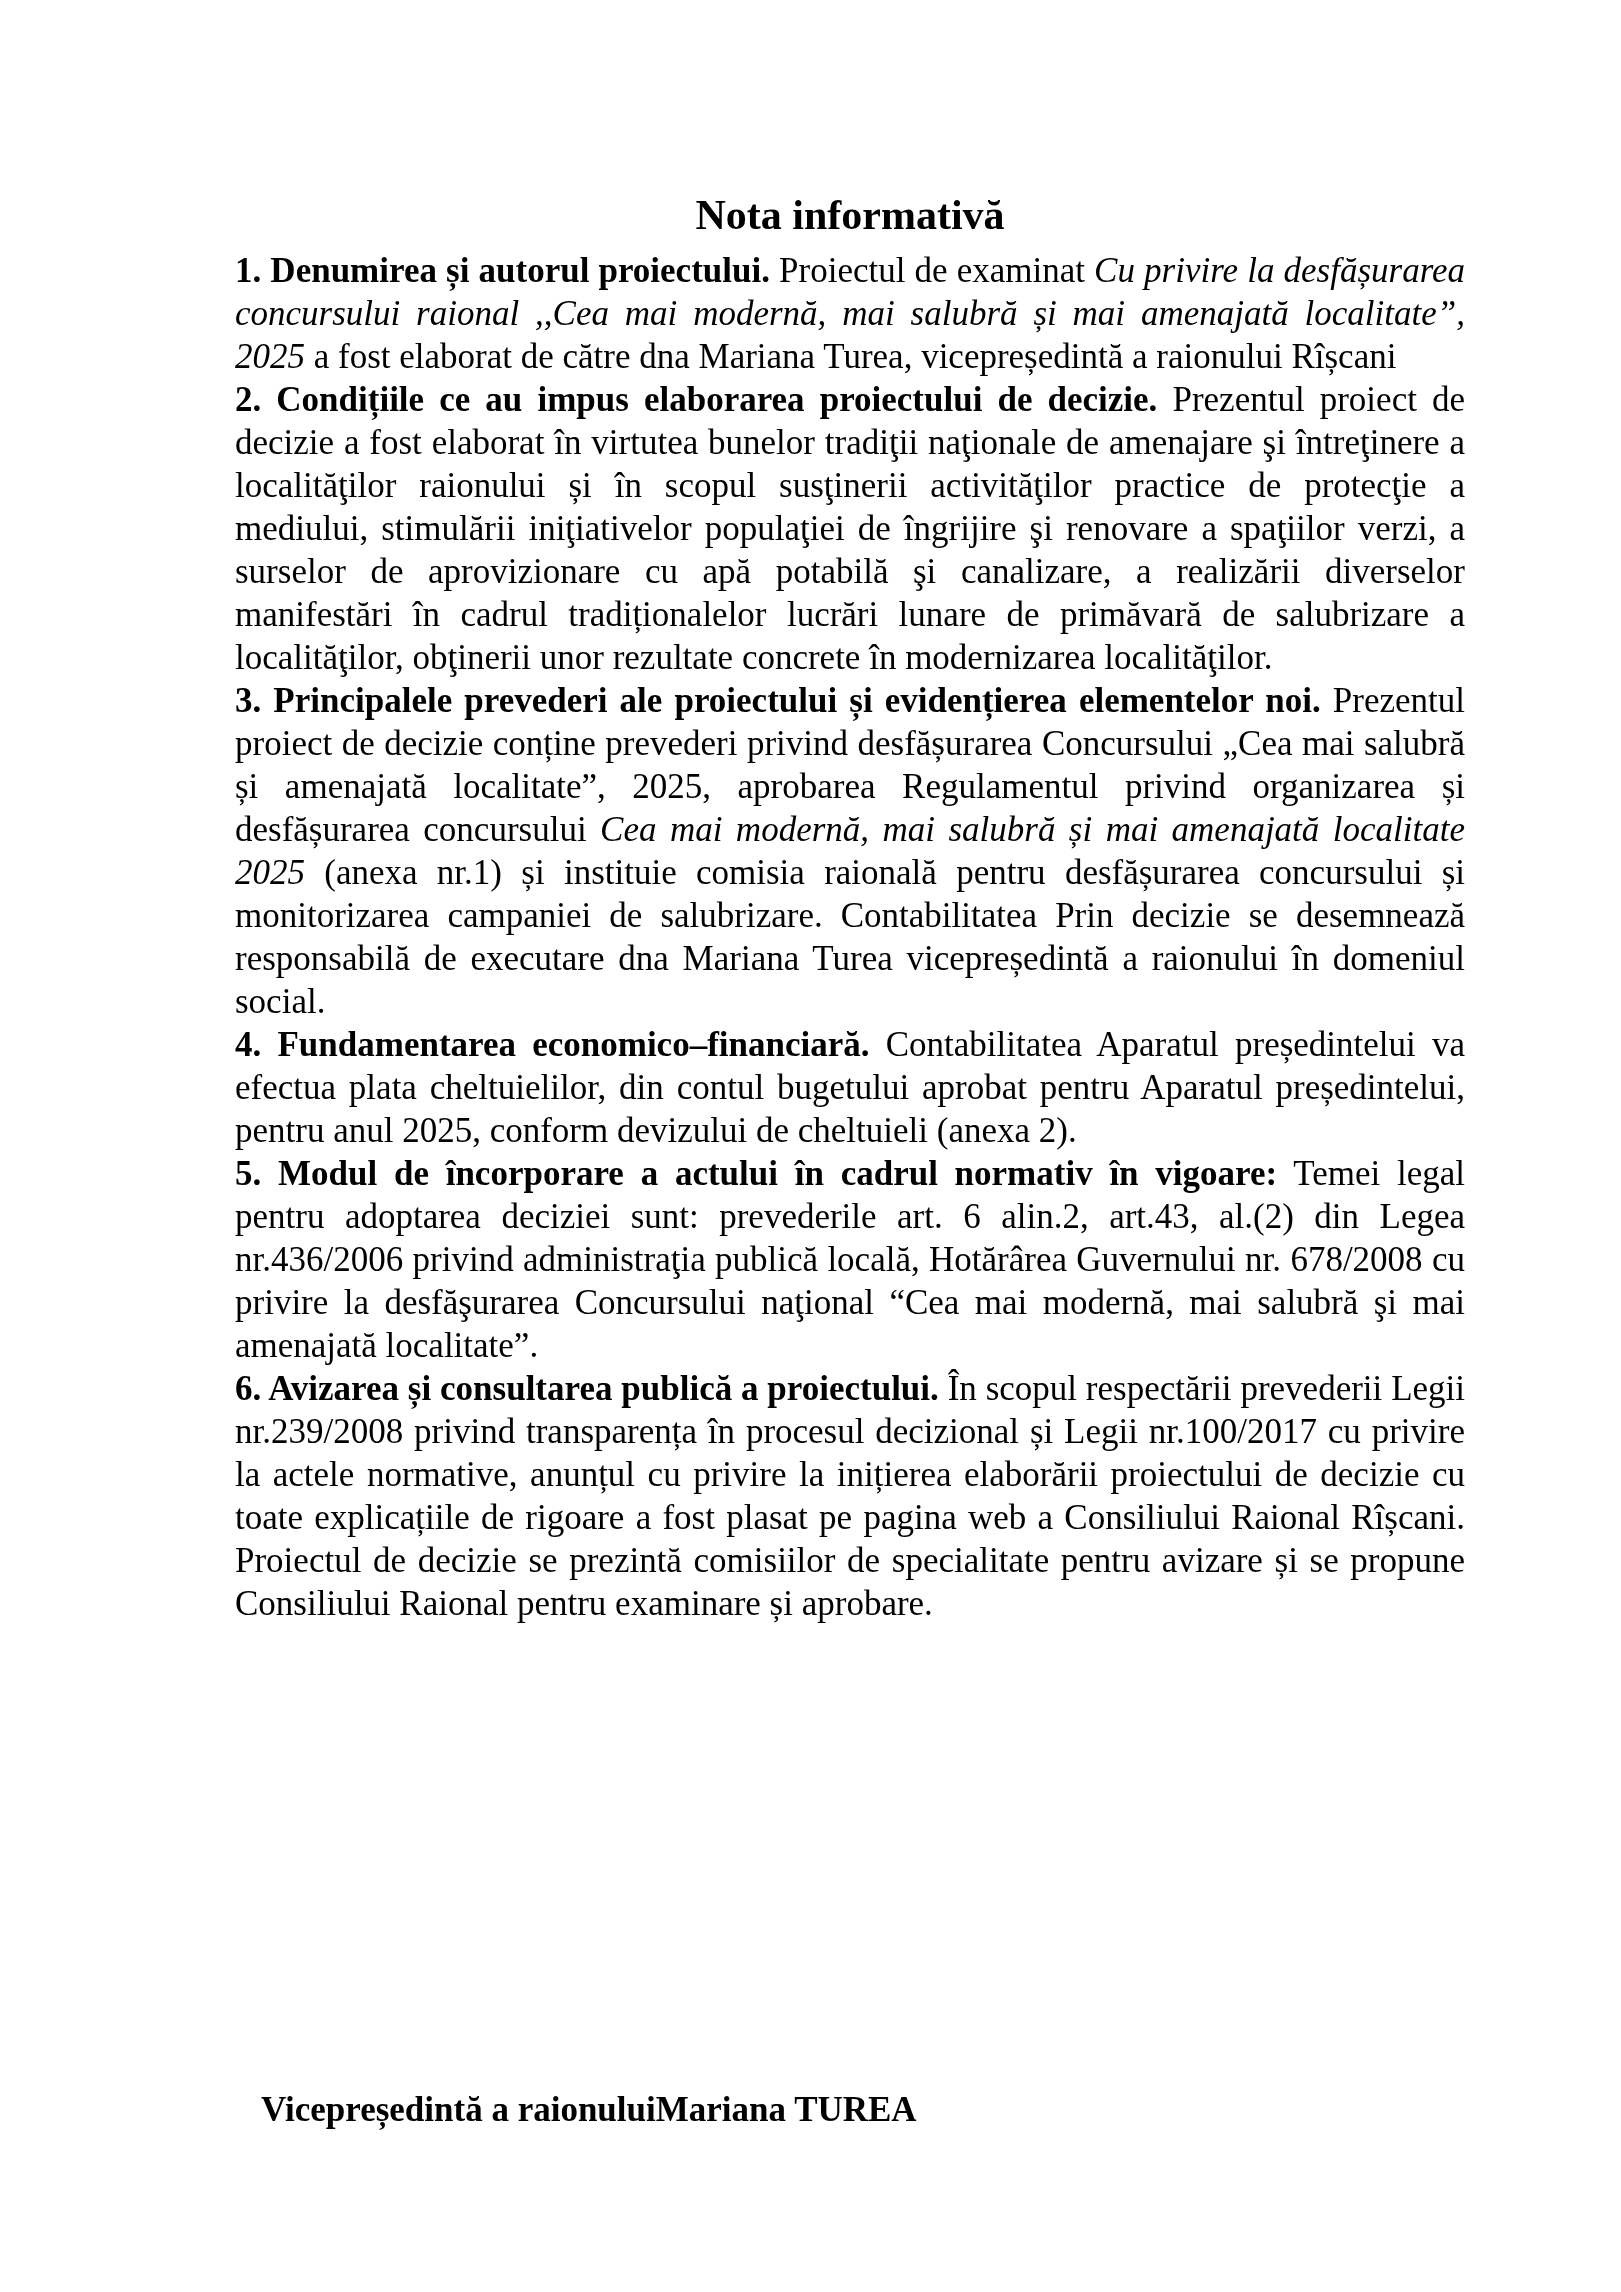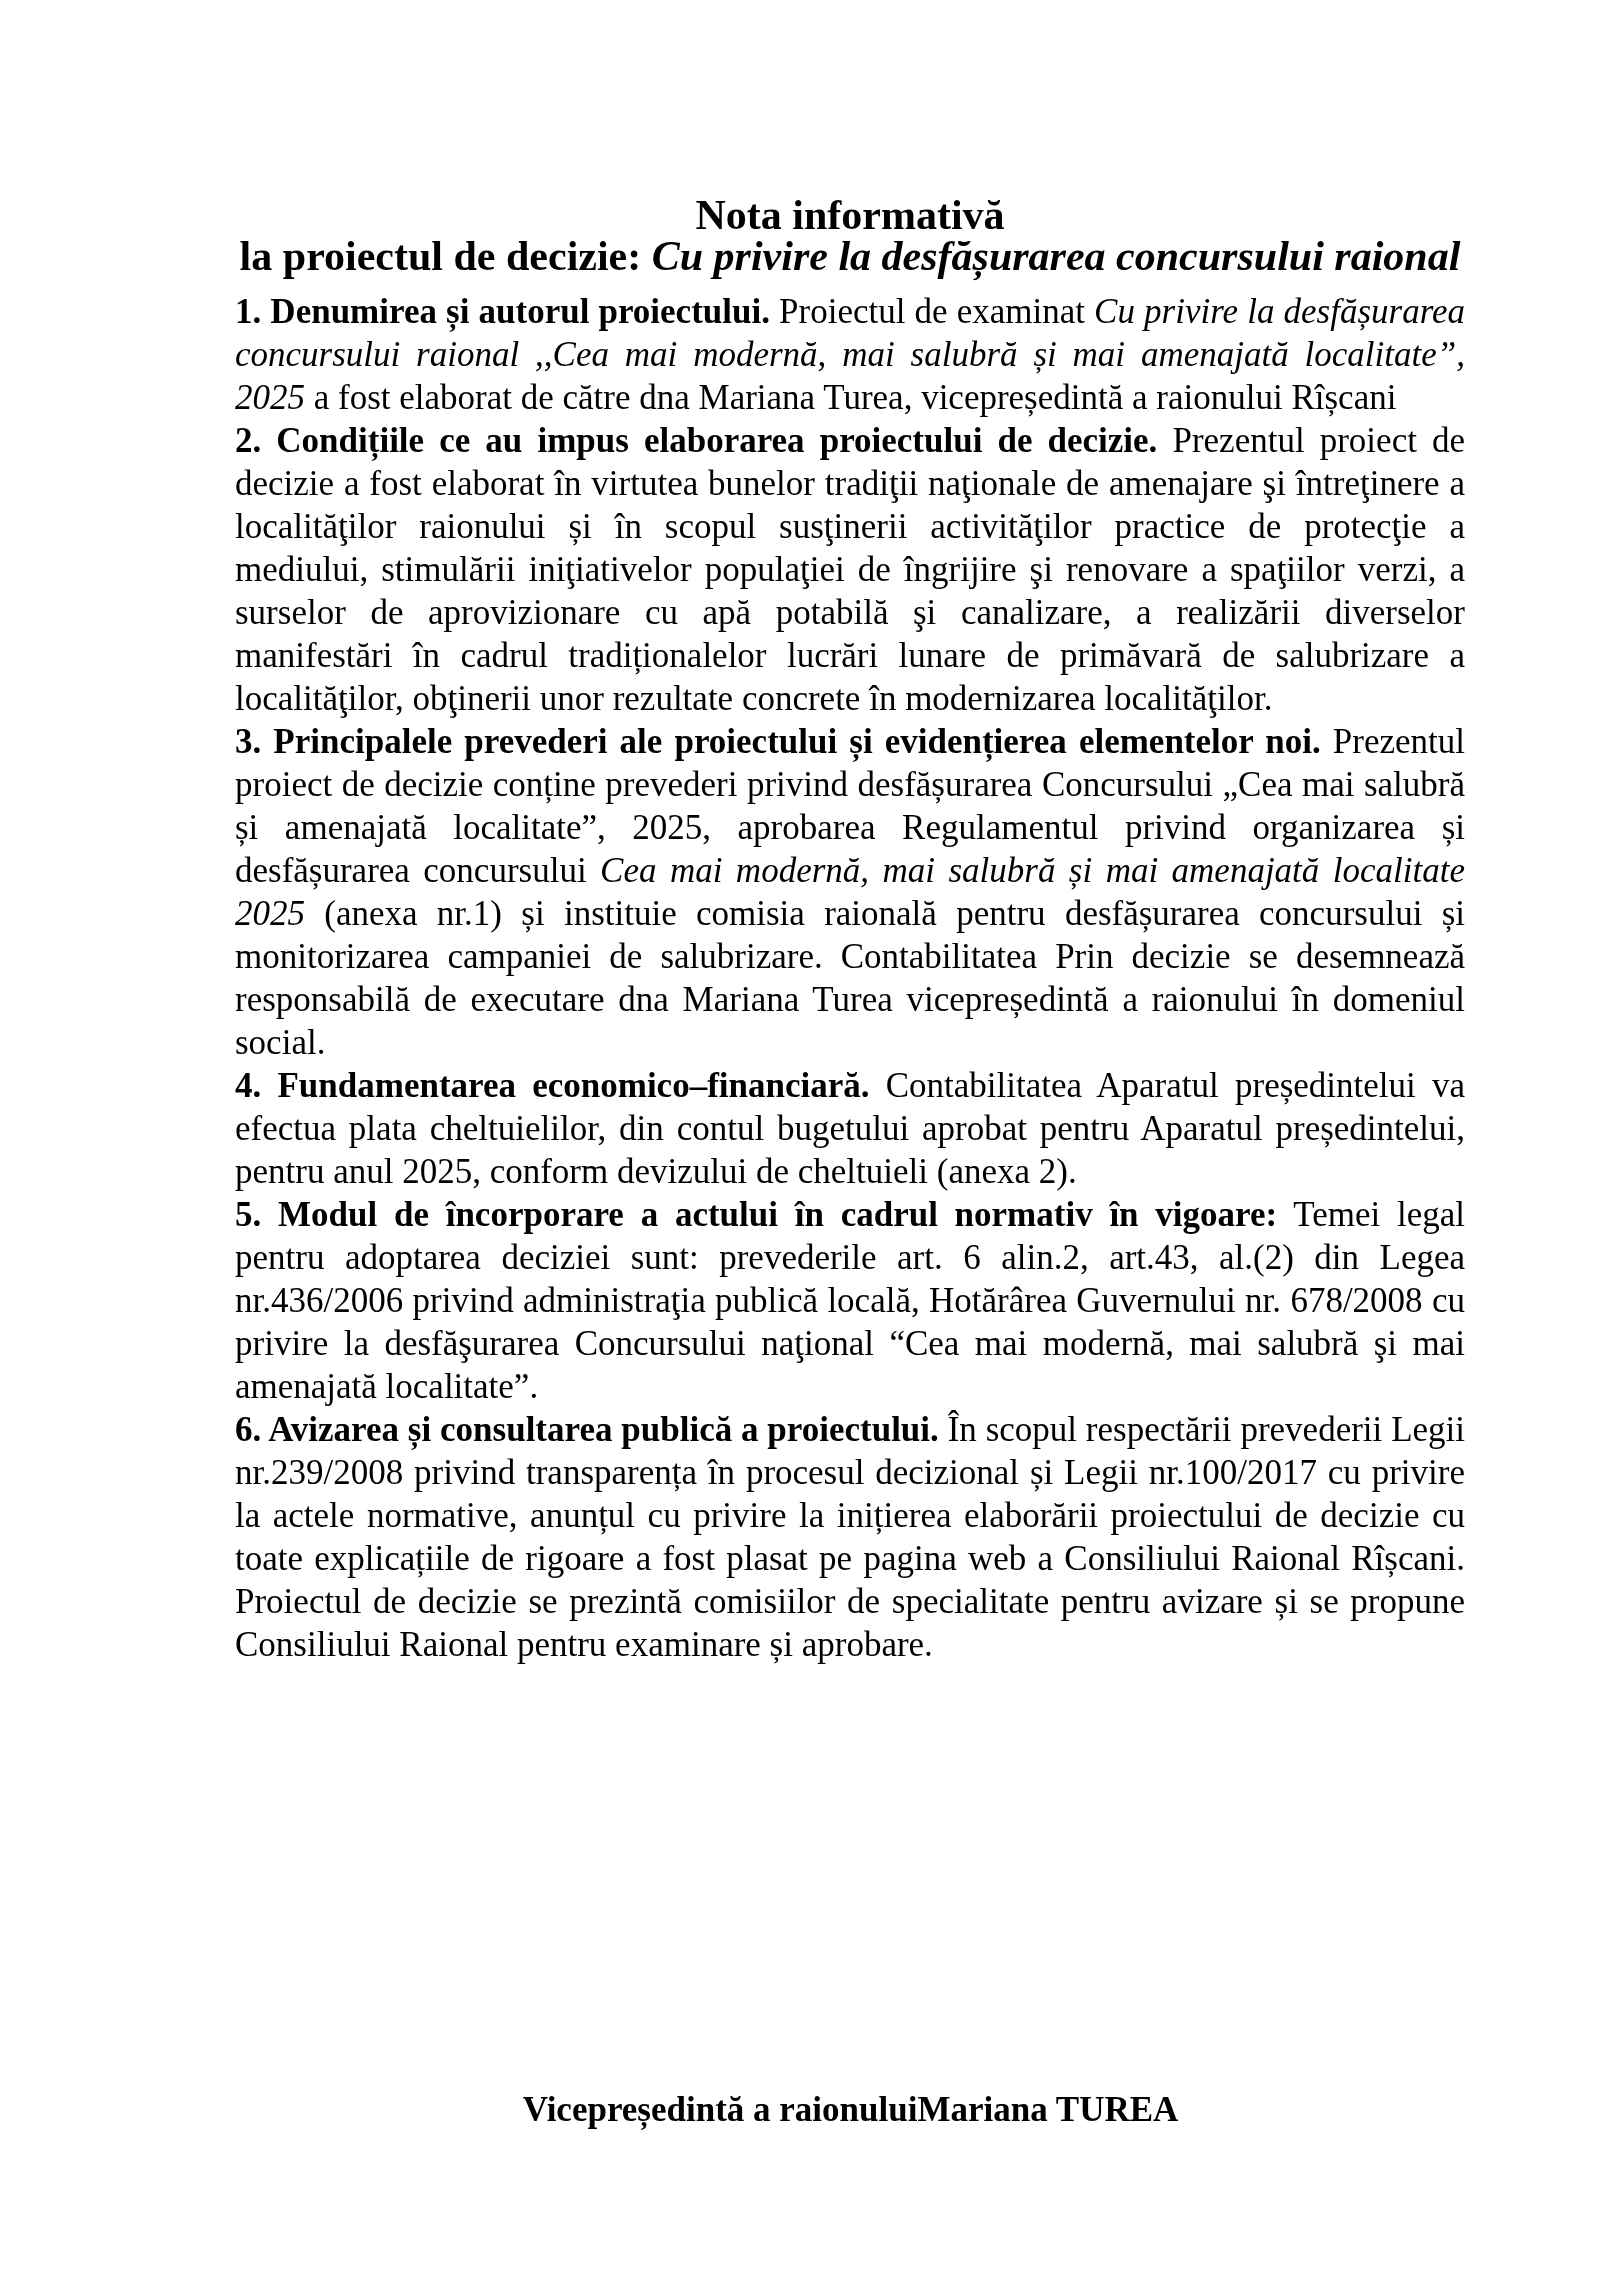--- a/index.html
+++ b/index.html
@@ -10,34 +10,31 @@
     }
     .page { position: absolute; left: 235px; top: 195px; width: 1230px; }
     .title-block { text-align: center; font-weight: bold; font-size: 42px; line-height: 41px; }
     .title-block .it { font-style: italic; }
     .title-block .line { display: block; }
     .body-block { margin-top: 12.5px; font-size: 35px; line-height: 43px; text-align: justify; }
     .section { display: block; }
     .section .hd { font-weight: bold; font-family: Liberation Serif, serif; }
     .section .it { font-style: italic; }
     .signature {
-      position: absolute; left: 253px; top: 2089px; width: 1195px;
-      display: flex; justify-content: center;
+      position: absolute; left: 261px; top: 2089px; width: 1195px;
+      display: flex; justify-content: flex-start;
       font-weight: bold; font-size: 35px; line-height: 42px;
     }
   </style>
 </head>
 <body>
 
 <div class="page">
   <div class="title-block">
     <span class="line">Nota informativă</span>
-    <span class="line">
-      <span>la proiectul de decizie: </span><span class="it">Cu privire la desfășurarea concursului raional</span>
-    </span>
   </div>
 
   <div class="body-block">
     <div class="section">
       <span class="hd">1. Denumirea și autorul proiectului.</span><span> Proiectul de examinat </span><span class="it">Cu privire la desfășurarea concursului raional ,,Cea mai modernă, mai salubră și mai amenajată localitate”, 2025</span><span> a fost elaborat de către dna Mariana Turea, vicepreședintă a raionului Rîșcani</span>
     </div>
     <div class="section">
       <span class="hd">2. Condițiile ce au impus elaborarea proiectului de decizie.</span><span> Prezentul proiect de decizie a fost elaborat în virtutea bunelor tradiţii naţionale de amenajare şi întreţinere a localităţilor raionului și în scopul susţinerii activităţilor practice de protecţie a mediului, stimulării iniţiativelor populaţiei de îngrijire şi renovare a spaţiilor verzi, a surselor de aprovizionare cu apă potabilă şi canalizare, a realizării  diverselor manifestări în cadrul tradiționalelor lucrări lunare de primăvară de salubrizare a localităţilor, obţinerii unor rezultate concrete în modernizarea localităţilor.</span>
     </div>
     <div class="section">

